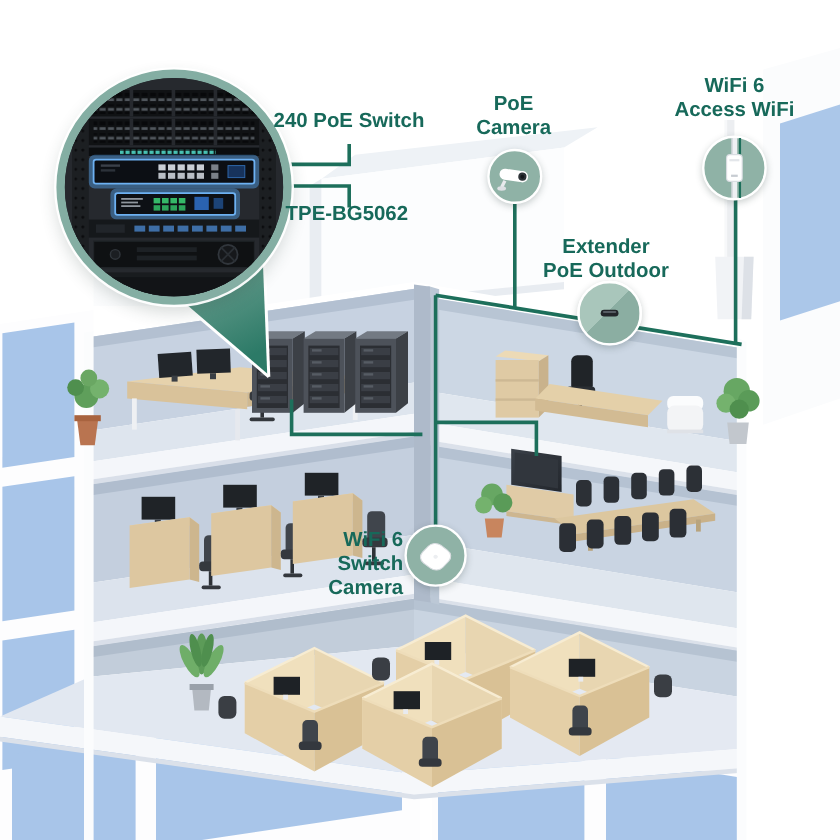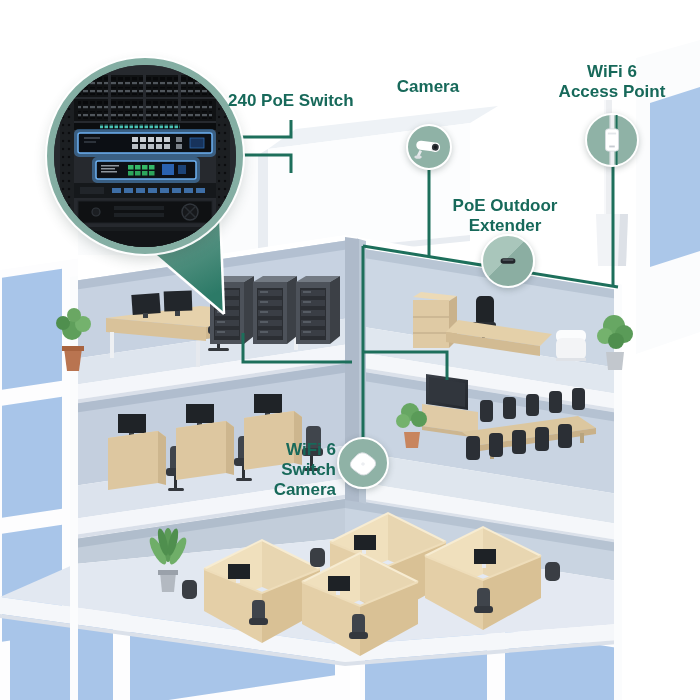--- a/index.html
+++ b/index.html
@@ -523,33 +523,35 @@
     <g transform="translate(26,27) scale(1,0.88) rotate(40)">
       <rect x="-12" y="-12" width="24" height="24" rx="8" fill="#ffffff"></rect>
       <rect x="-12" y="-12" width="24" height="24" rx="8" fill="none" stroke="#d8dce0" stroke-width="1"></rect>
       <circle cx="0" cy="0" r="2" fill="#eceef1"></circle>
     </g>
   </svg>
 </div>
 
 <div class="lbl" style="left:228px;top:91px;">240 PoE Switch</div>
 
+<div class="lbl" style="left:238px;top:168px;">TPE-BG5062</div>
 
 <div class="lbl c" style="left:378px;top:77px;width:100px;">
+  <span>PoE</span>
   <span>Camera</span>
 </div>
 
 <div class="lbl c" style="left:542px;top:62px;width:140px;">
   <span>WiFi 6</span>
-  <span>Access Point</span>
+  <span>Access WiFi</span>
 </div>
 
 <div class="lbl c" style="left:435px;top:196px;width:140px;">
+  <span>Extender</span>
   <span>PoE Outdoor</span>
-  <span>Extender</span>
 </div>
 
 <div class="lbl r" style="left:246px;top:440px;width:90px;">
   <span>WiFi 6</span>
   <span>Switch</span>
   <span>Camera</span>
 </div>
 
 </div>
 

